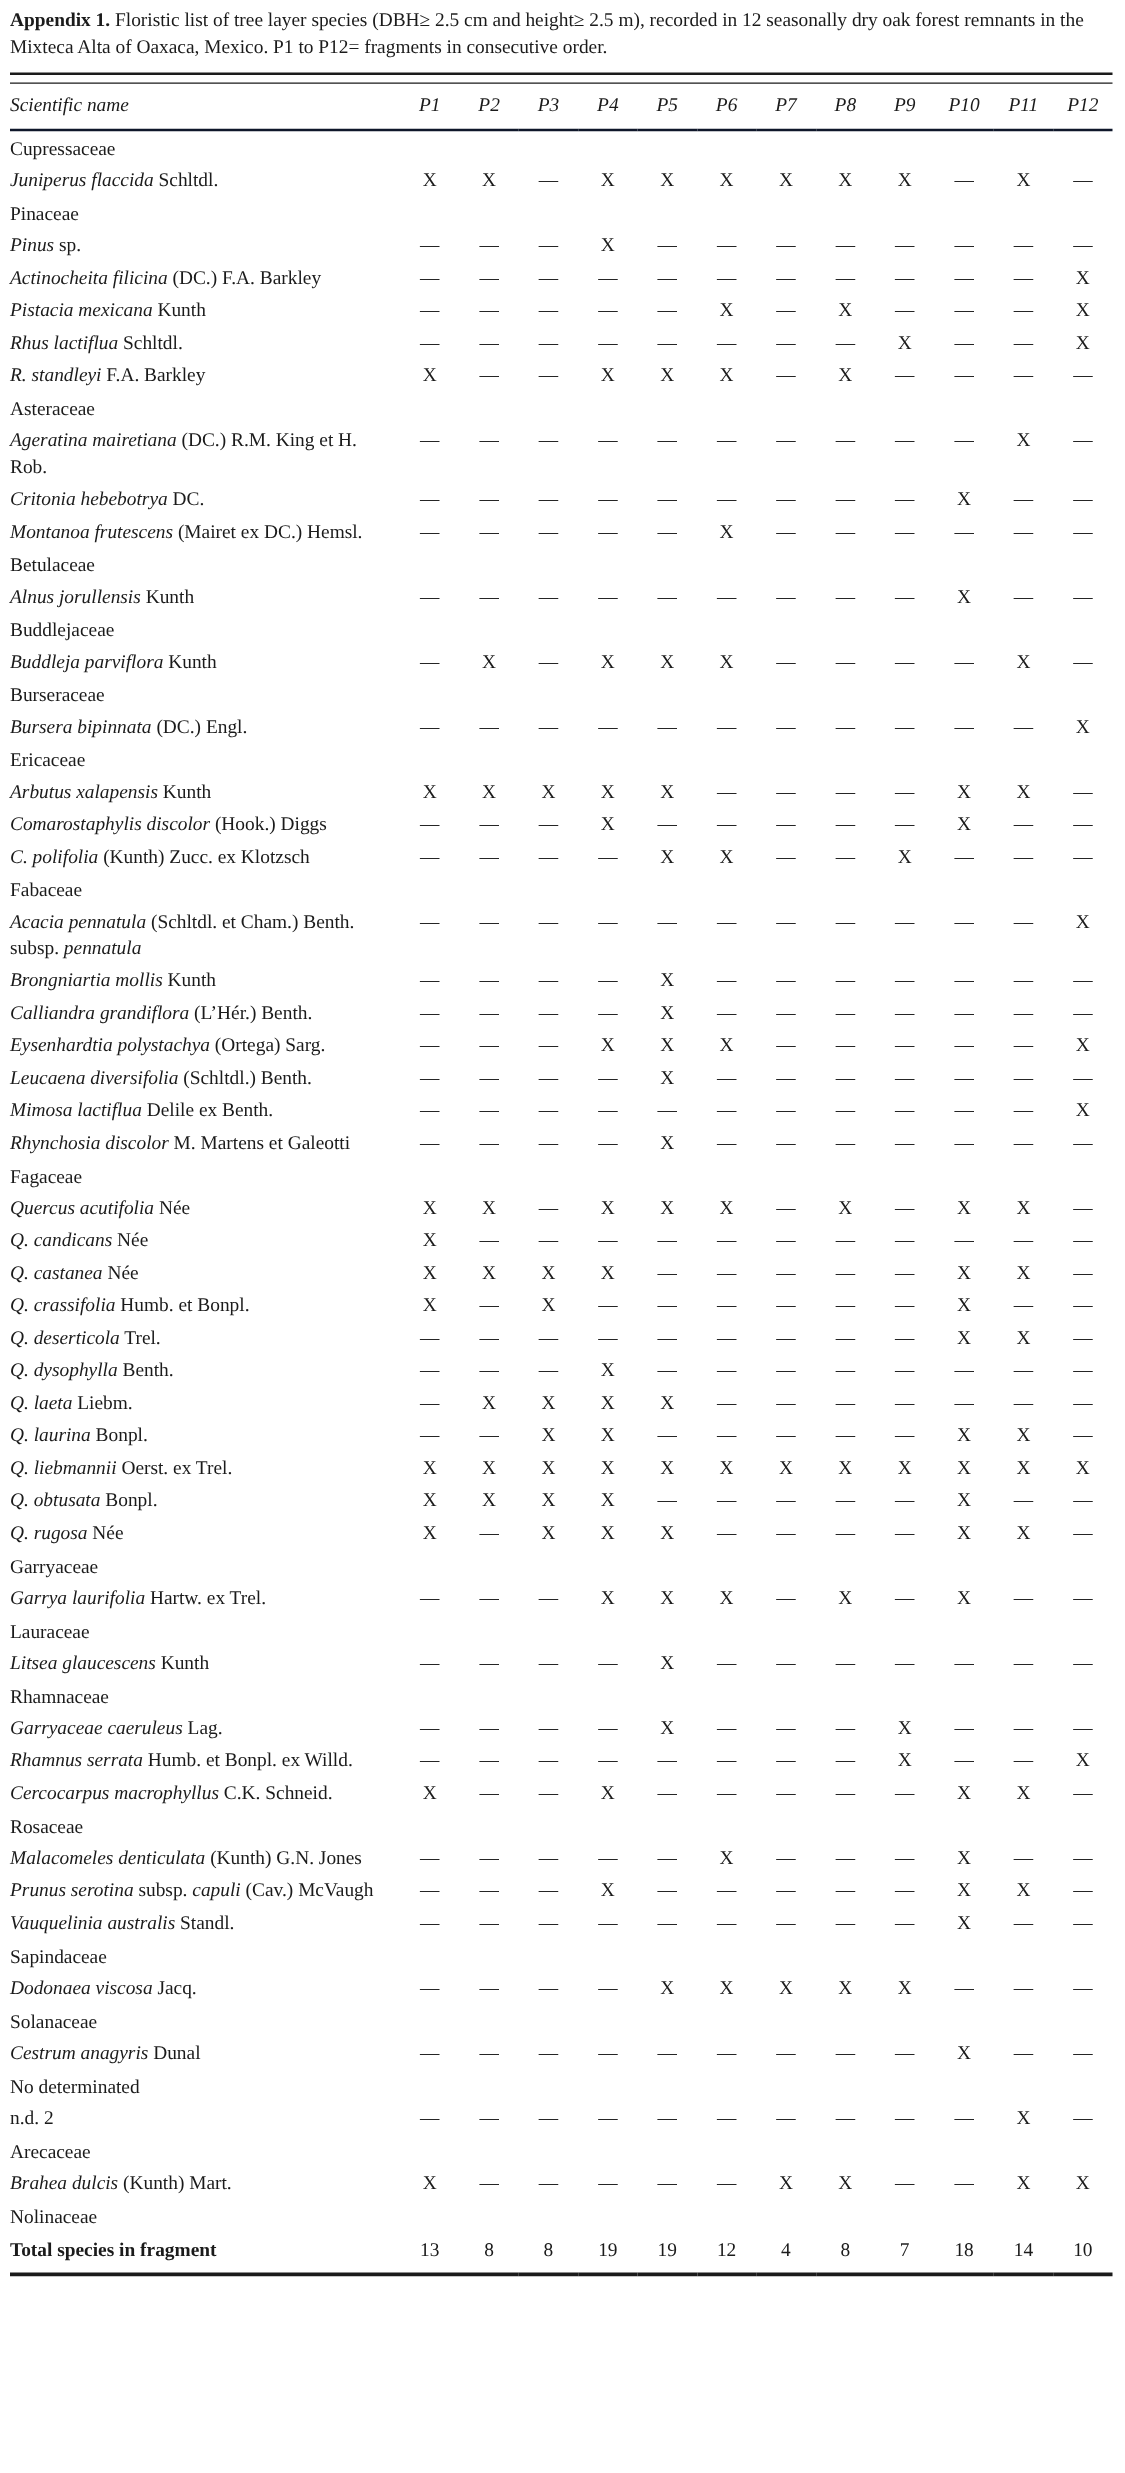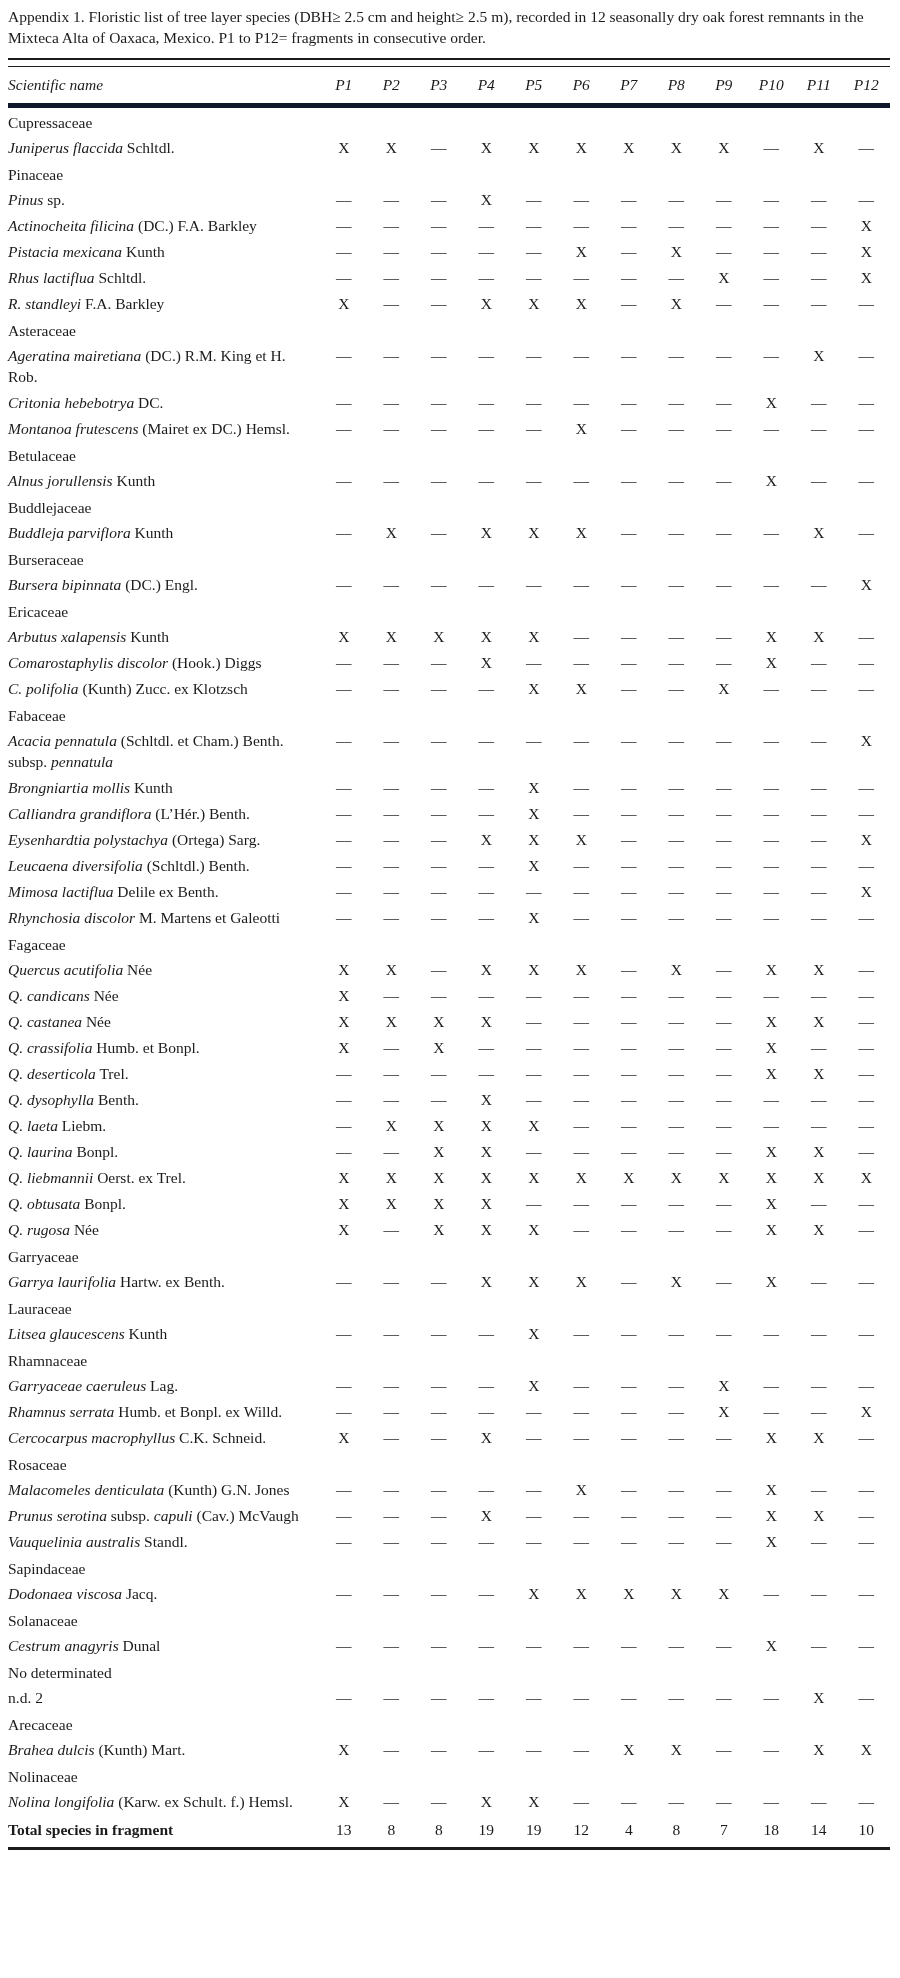--- a/index.html
+++ b/index.html
@@ -1,28 +1,28 @@
 <!DOCTYPE html>
 <html><head>
 <meta charset="utf-8">
 <style>
   html, body { margin:0; padding:0; background:#ffffff; }
   .page {
     width:900px; box-sizing:border-box; padding:6px 10px 6px 8px;
     font-family:"Liberation Serif","DejaVu Serif",serif; color:#1b1b1b;
   }
   .caption { margin:0 0 10px 0; font-size:15.5px; line-height:21px; }
-  .caption b { font-weight:normal; }
+  .caption b { font-weight:bold; }
   .dbl-rule { height:6px; border-top:2px solid #1b1b1b; border-bottom:1px solid #1b1b1b; }
   table.floristic {
     width:100%; border-collapse:collapse; table-layout:fixed;
     font-size:15.5px; border-bottom:3px solid #1b1b1b;
   }
   thead th {
-    border-bottom:5px solid #0f172a; font-style:italic; font-weight:normal;
+    border-bottom:2px solid #0f172a; font-style:italic; font-weight:normal;
     padding:9px 0 9px; font-size:15.5px;
   }
   th.name-col { text-align:left; width:312px; }
   th.pcol { text-align:center; }
   td { vertical-align:top; line-height:21px; padding:3px 0 2px; }
   td.name { text-align:left; padding-right:6px; }
   td.family { padding-top:4px; padding-bottom:1px; }
   td.mark { text-align:center; }
   tr.total td.name { font-weight:bold; padding-top:5px; padding-bottom:7px; }
   tr.total td.mark { font-weight:normal; padding-top:5px; padding-bottom:7px; }
@@ -574,21 +574,21 @@
           <td class="mark">—</td>
           <td class="mark">—</td>
           <td class="mark">X</td>
           <td class="mark">X</td>
           <td class="mark">—</td>
         </tr>
         <tr>
           <td colspan="13" class="family">Garryaceae</td>
         </tr>
         <tr>
-          <td class="name"><i>Garrya laurifolia</i><span> Hartw. ex Benth.</span></td>
+          <td class="name"><i>Garrya laurifolia</i><span> Hartw. ex Trel.</span></td>
           <td class="mark">—</td>
           <td class="mark">—</td>
           <td class="mark">—</td>
           <td class="mark">X</td>
           <td class="mark">X</td>
           <td class="mark">X</td>
           <td class="mark">—</td>
           <td class="mark">X</td>
           <td class="mark">—</td>
           <td class="mark">X</td>
@@ -776,35 +776,20 @@
           <td class="mark">—</td>
           <td class="mark">X</td>
           <td class="mark">X</td>
           <td class="mark">—</td>
           <td class="mark">—</td>
           <td class="mark">X</td>
           <td class="mark">X</td>
         </tr>
         <tr>
           <td colspan="13" class="family">Nolinaceae</td>
-        </tr>
-        <tr>
-          <td class="name"><i>Nolina longifolia</i><span> (Karw. ex Schult. f.) Hemsl.</span></td>
-          <td class="mark">X</td>
-          <td class="mark">—</td>
-          <td class="mark">—</td>
-          <td class="mark">X</td>
-          <td class="mark">X</td>
-          <td class="mark">—</td>
-          <td class="mark">—</td>
-          <td class="mark">—</td>
-          <td class="mark">—</td>
-          <td class="mark">—</td>
-          <td class="mark">—</td>
-          <td class="mark">—</td>
         </tr>
         <tr class="total">
           <td class="name">Total species in fragment</td>
           <td class="mark">13</td>
           <td class="mark">8</td>
           <td class="mark">8</td>
           <td class="mark">19</td>
           <td class="mark">19</td>
           <td class="mark">12</td>
           <td class="mark">4</td>

